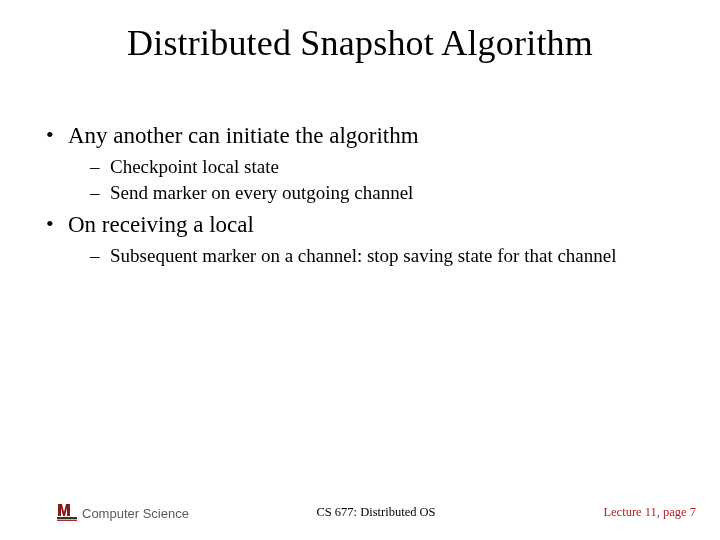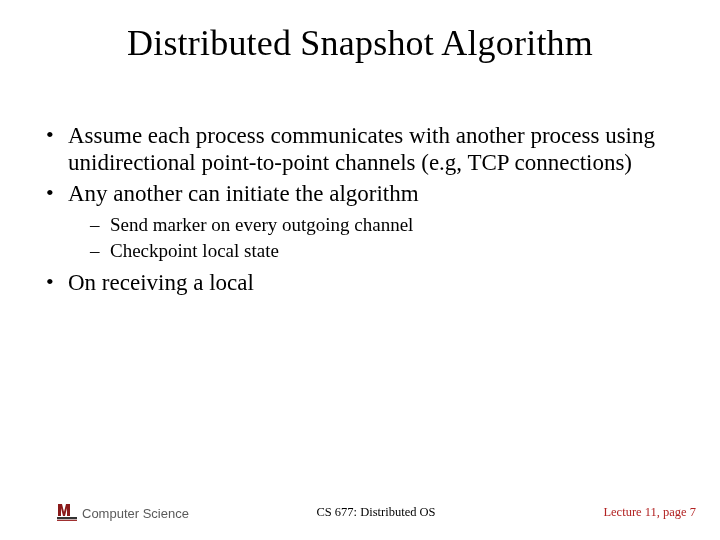--- a/index.html
+++ b/index.html
@@ -108,31 +108,31 @@
   }
 </style>
 </head>
 <body>
 
 <div class="slide">
 
   <h1 class="title">Distributed Snapshot Algorithm</h1>
 
   <ul class="level1">
-    <li>Assume each process communicates with another process using unidirectional point-to-point channels (e.g, TCP connections)</li>
     <li>
       <span>Any another can initiate the algorithm</span>
       <ul class="level2">
+        <li>Checkpoint local state</li>
         <li>Send marker on every outgoing channel</li>
-        <li>Checkpoint local state</li>
       </ul>
     </li>
     <li>
       <span>On receiving a local</span>
       <ul class="level2">
+        <li>Subsequent marker on a channel: stop saving state for that channel</li>
       </ul>
     </li>
   </ul>
 
   <div class="footer">
     <div class="footer-left">
       <span class="logo">
         <svg width="22" height="20" viewBox="0 0 22 20">
           <path d="M2 2 L6 2 L8 10 L10 2 L14 2 L14 14 L11 14 L11 6 L9 14 L7 14 L5 6 L5 14 L2 14 Z" fill="#8a1a1a"></path>
           <rect x="1" y="15" width="20" height="2.2" fill="#333"></rect>

